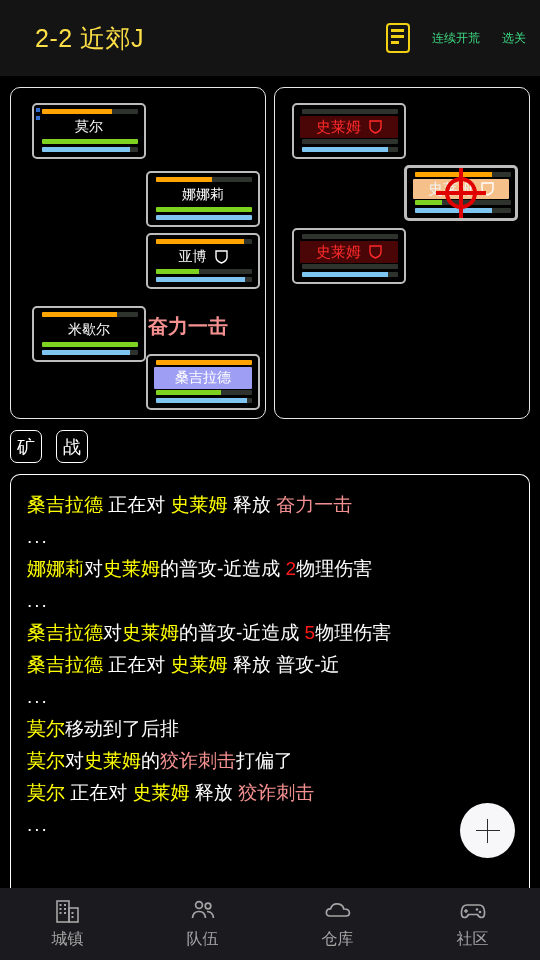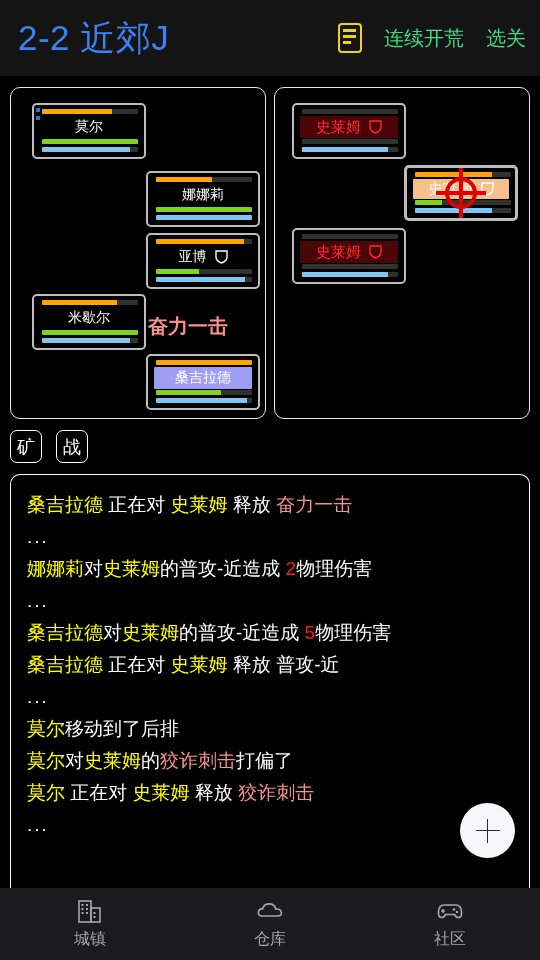--- a/index.html
+++ b/index.html
@@ -11,37 +11,37 @@
   }
   #app { position: relative; width: 540px; height: 960px; background: #000; }
 
   
   .header {
     position: absolute; left: 0; top: 0; width: 540px; height: 76px;
     background: #141414;
     display: flex; align-items: center;
   }
   .header-title {
-    color: #3b82f6; font-size: 35px; margin-left: 18px;
+    color: #fde047; font-size: 25px; margin-left: 35px;
     letter-spacing: 0.5px; white-space: nowrap;
   }
   .header-right {
     position: absolute; right: 14px; top: 0; height: 76px;
     display: flex; align-items: center; gap: 22px;
   }
   .doc-icon { width: 24px; height: 30px; position: relative; }
   .doc-icon .frame {
     position: absolute; inset: 0;
     border: 2.5px solid #f2d014; border-radius: 4px;
   }
   .doc-icon .l { position: absolute; height: 2.5px; background: #f2d014; left: 5px; }
   .doc-icon .l1 { top: 6px;  width: 13px; }
   .doc-icon .l2 { top: 12px; width: 13px; }
   .doc-icon .l3 { top: 18px; width: 8px; }
-  .hdr-link { color: #3ddc84; font-size: 20px; white-space: nowrap; }
+  .hdr-link { color: #3ddc84; font-size: 12px; white-space: nowrap; }
 
   
   .field {
     position: absolute; left: 10px; top: 87px; width: 520px; height: 332px;
     display: flex; gap: 8px;
   }
   .side {
     position: relative; width: 256px; height: 332px;
     border: 1.5px solid #e8e8e8; border-radius: 10px; background: #000;
   }
@@ -228,21 +228,21 @@
                 <path d="M1 1 H12 V7 Q12 11 6.5 13 Q1 11 1 7 Z" fill="none" stroke="#ffffff" stroke-width="1.4"></path>
               </svg>
             </div>
             <div class="bar-hp">
               <i style="width:45%"></i>
             </div>
             <div class="bar-mp">
               <i style="width:93%"></i>
             </div>
           </div>
-          <div class="card" style="left: 14px; top: 199px;">
+          <div class="card" style="left: 14px; top: 211px;">
             <div class="bar-top">
               <i style="width:78%"></i>
             </div>
             <div class="body">
               <span class="cname">米歇尔</span>
             </div>
             <div class="bar-hp">
               <i style="width:100%"></i>
             </div>
             <div class="bar-mp">
@@ -372,20 +372,31 @@
               <rect x="18.5" y="14" width="2" height="2"></rect>
               <rect x="18.5" y="18" width="2" height="2"></rect>
             </g>
           </svg>
         </span>
         <span class="lbl">城镇</span>
       </div>
       <div class="nav-item">
         <span>
           <svg class="nav-ico" viewBox="0 0 30 26">
+            <circle cx="11" cy="7" r="3.4" fill="none" stroke="#a6a6a6" stroke-width="1.7"></circle>
+            <circle cx="20" cy="8" r="2.8" fill="none" stroke="#a6a6a6" stroke-width="1.7"></circle>
+            <path d="M4.5 20 Q5 13.5 11 13.5 Q17 13.5 17.5 20" fill="none" stroke="#a6a6a6" stroke-width="1.7"></path>
+            <path d="M19 13.5 Q25 13.7 25.5 20" fill="none" stroke="#a6a6a6" stroke-width="1.7"></path>
+          </svg>
+        </span>
+        <span class="lbl">队伍</span>
+      </div>
+      <div class="nav-item">
+        <span>
+          <svg class="nav-ico" viewBox="0 0 30 26">
             <path d="M7 18 Q3 18 3.4 14 Q3.9 10.5 7.6 10.8 Q9 5.5 14.6 5.8 Q20 6.2 20.8 11 Q26 10.8 26.4 14.6 Q26.7 18 23 18 Z" fill="none" stroke="#a6a6a6" stroke-width="1.7"></path>
           </svg>
         </span>
         <span class="lbl">仓库</span>
       </div>
       <div class="nav-item">
         <span>
           <svg class="nav-ico" viewBox="0 0 30 26">
             <path d="M9 7 H21 Q26 7 26.5 13.5 Q27 19.5 23.5 19.5 Q21 19.5 19.5 16.5 H10.5 Q9 19.5 6.5 19.5 Q3 19.5 3.5 13.5 Q4 7 9 7 Z" fill="none" stroke="#a6a6a6" stroke-width="1.7"></path>
             <path d="M8 11 L8 15 M6 13 L10 13" stroke="#a6a6a6" stroke-width="1.5"></path>

